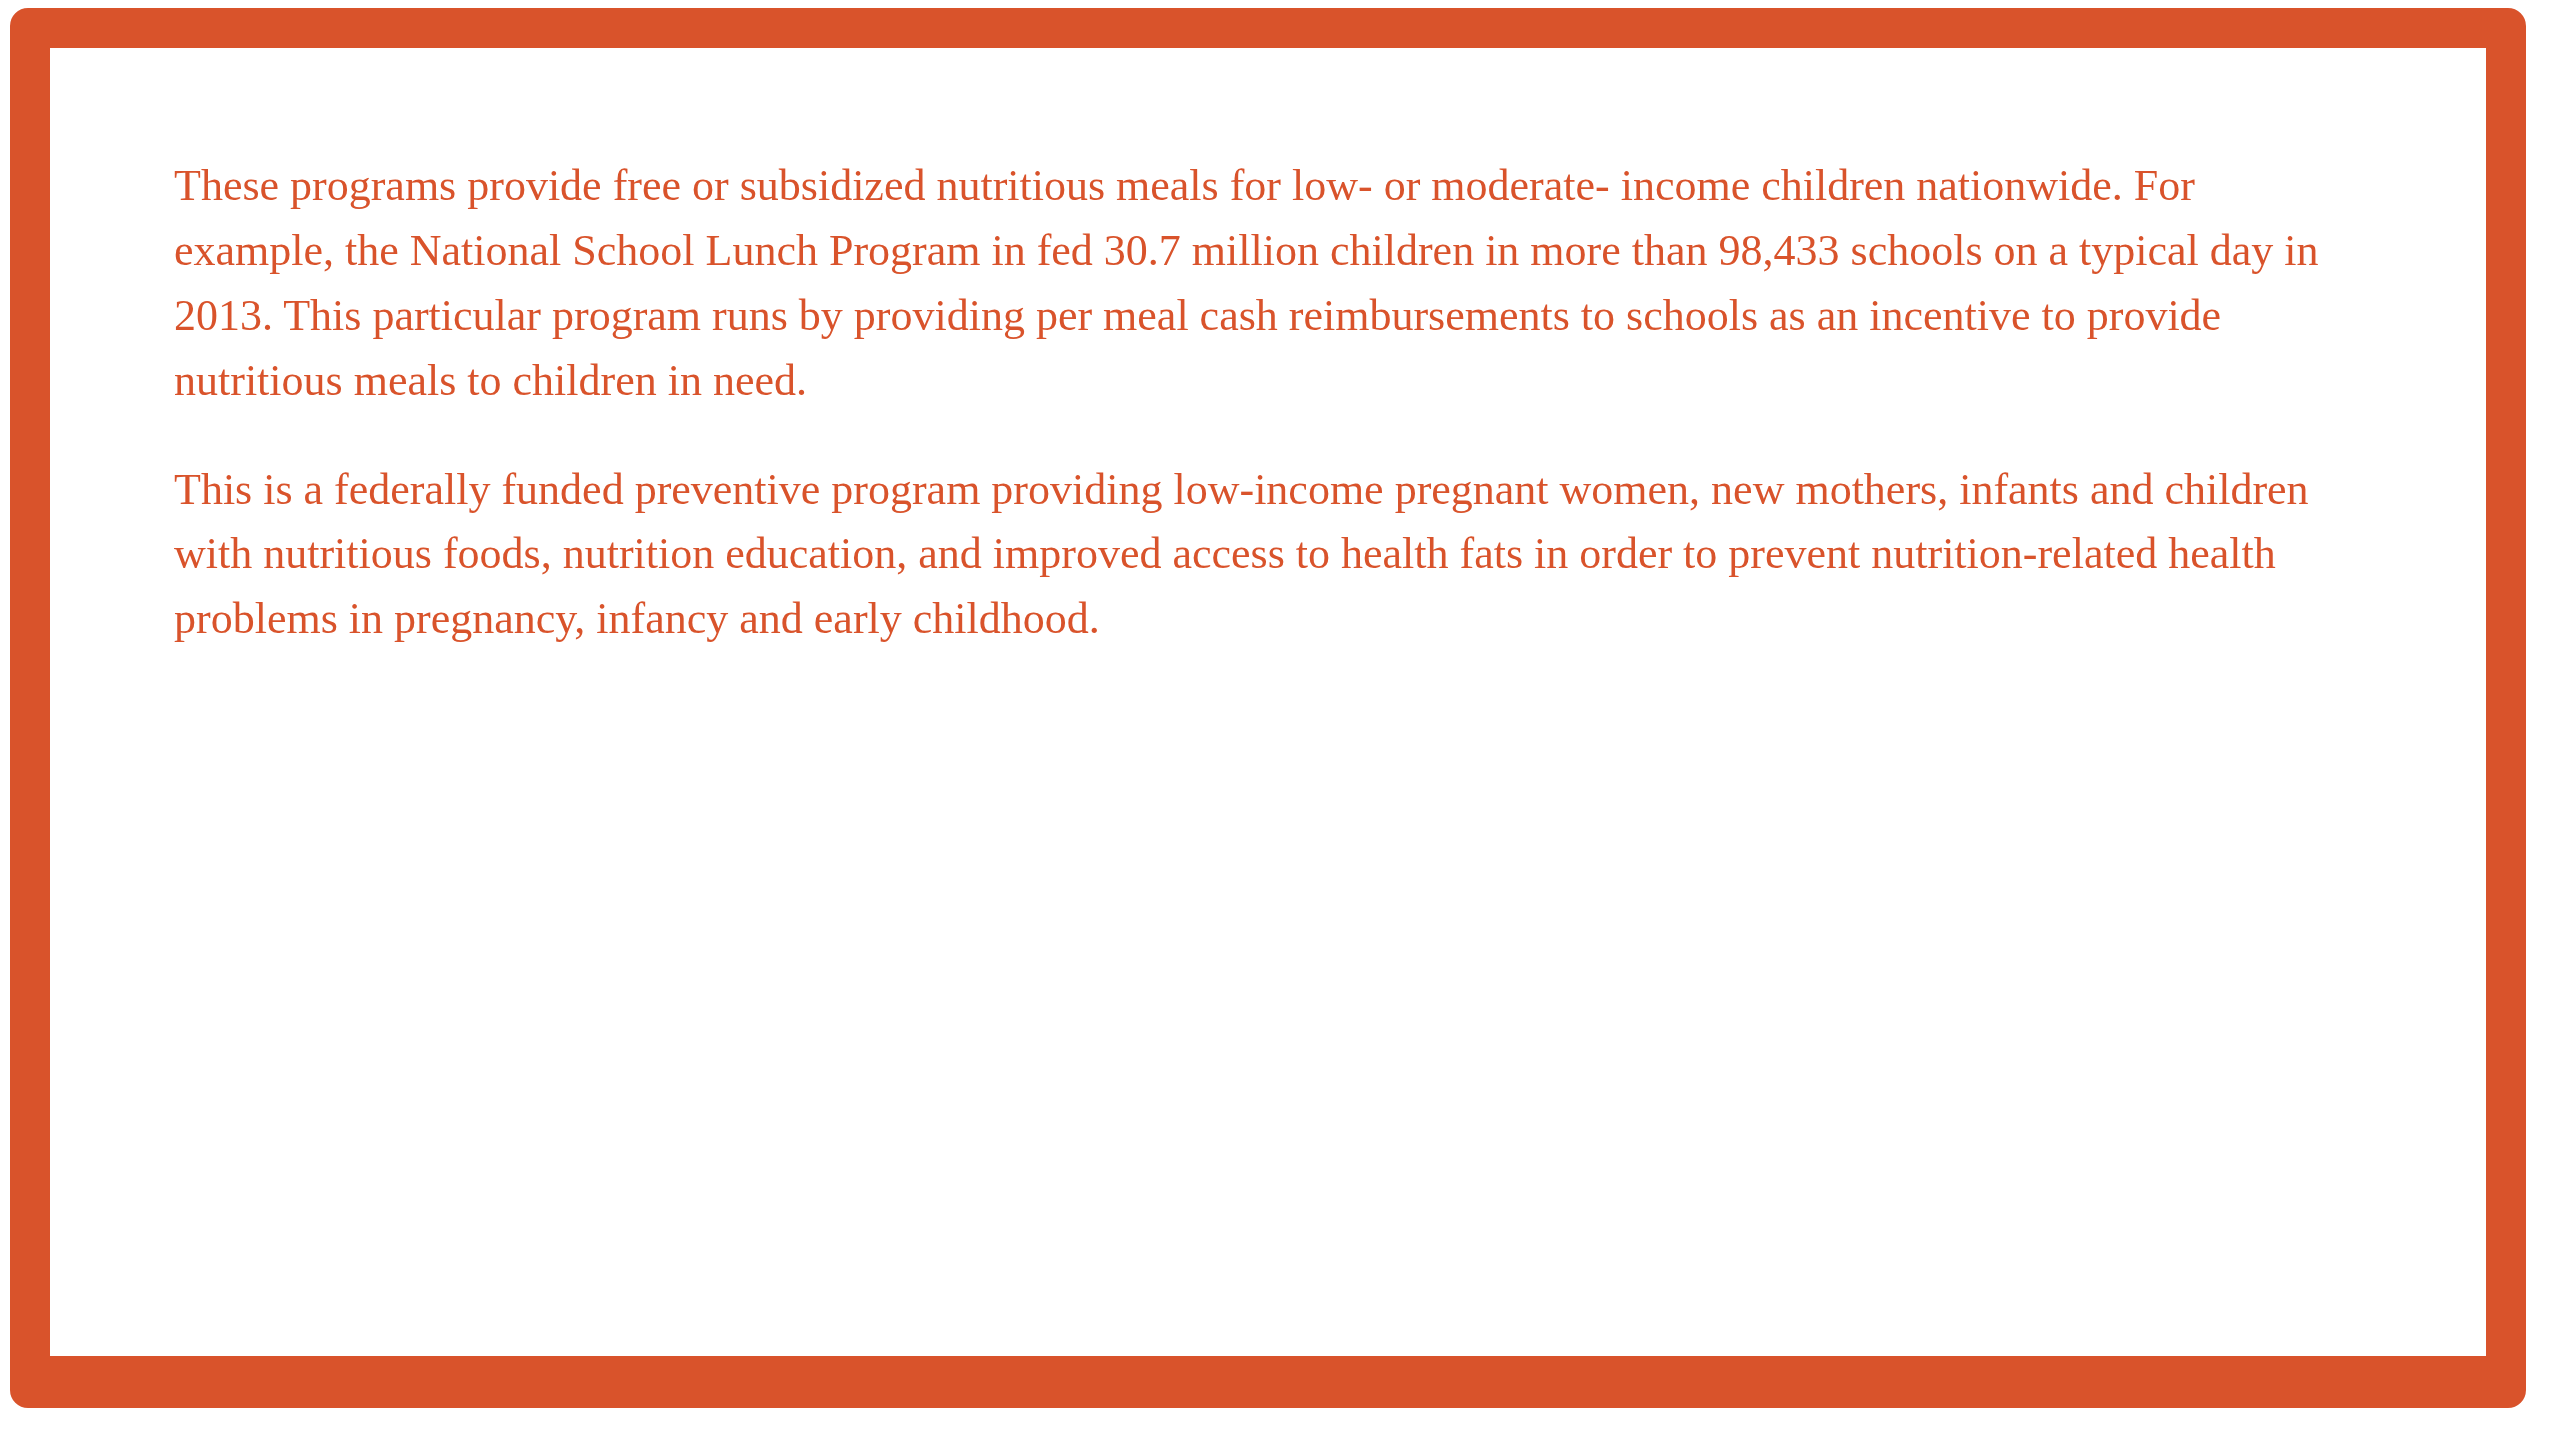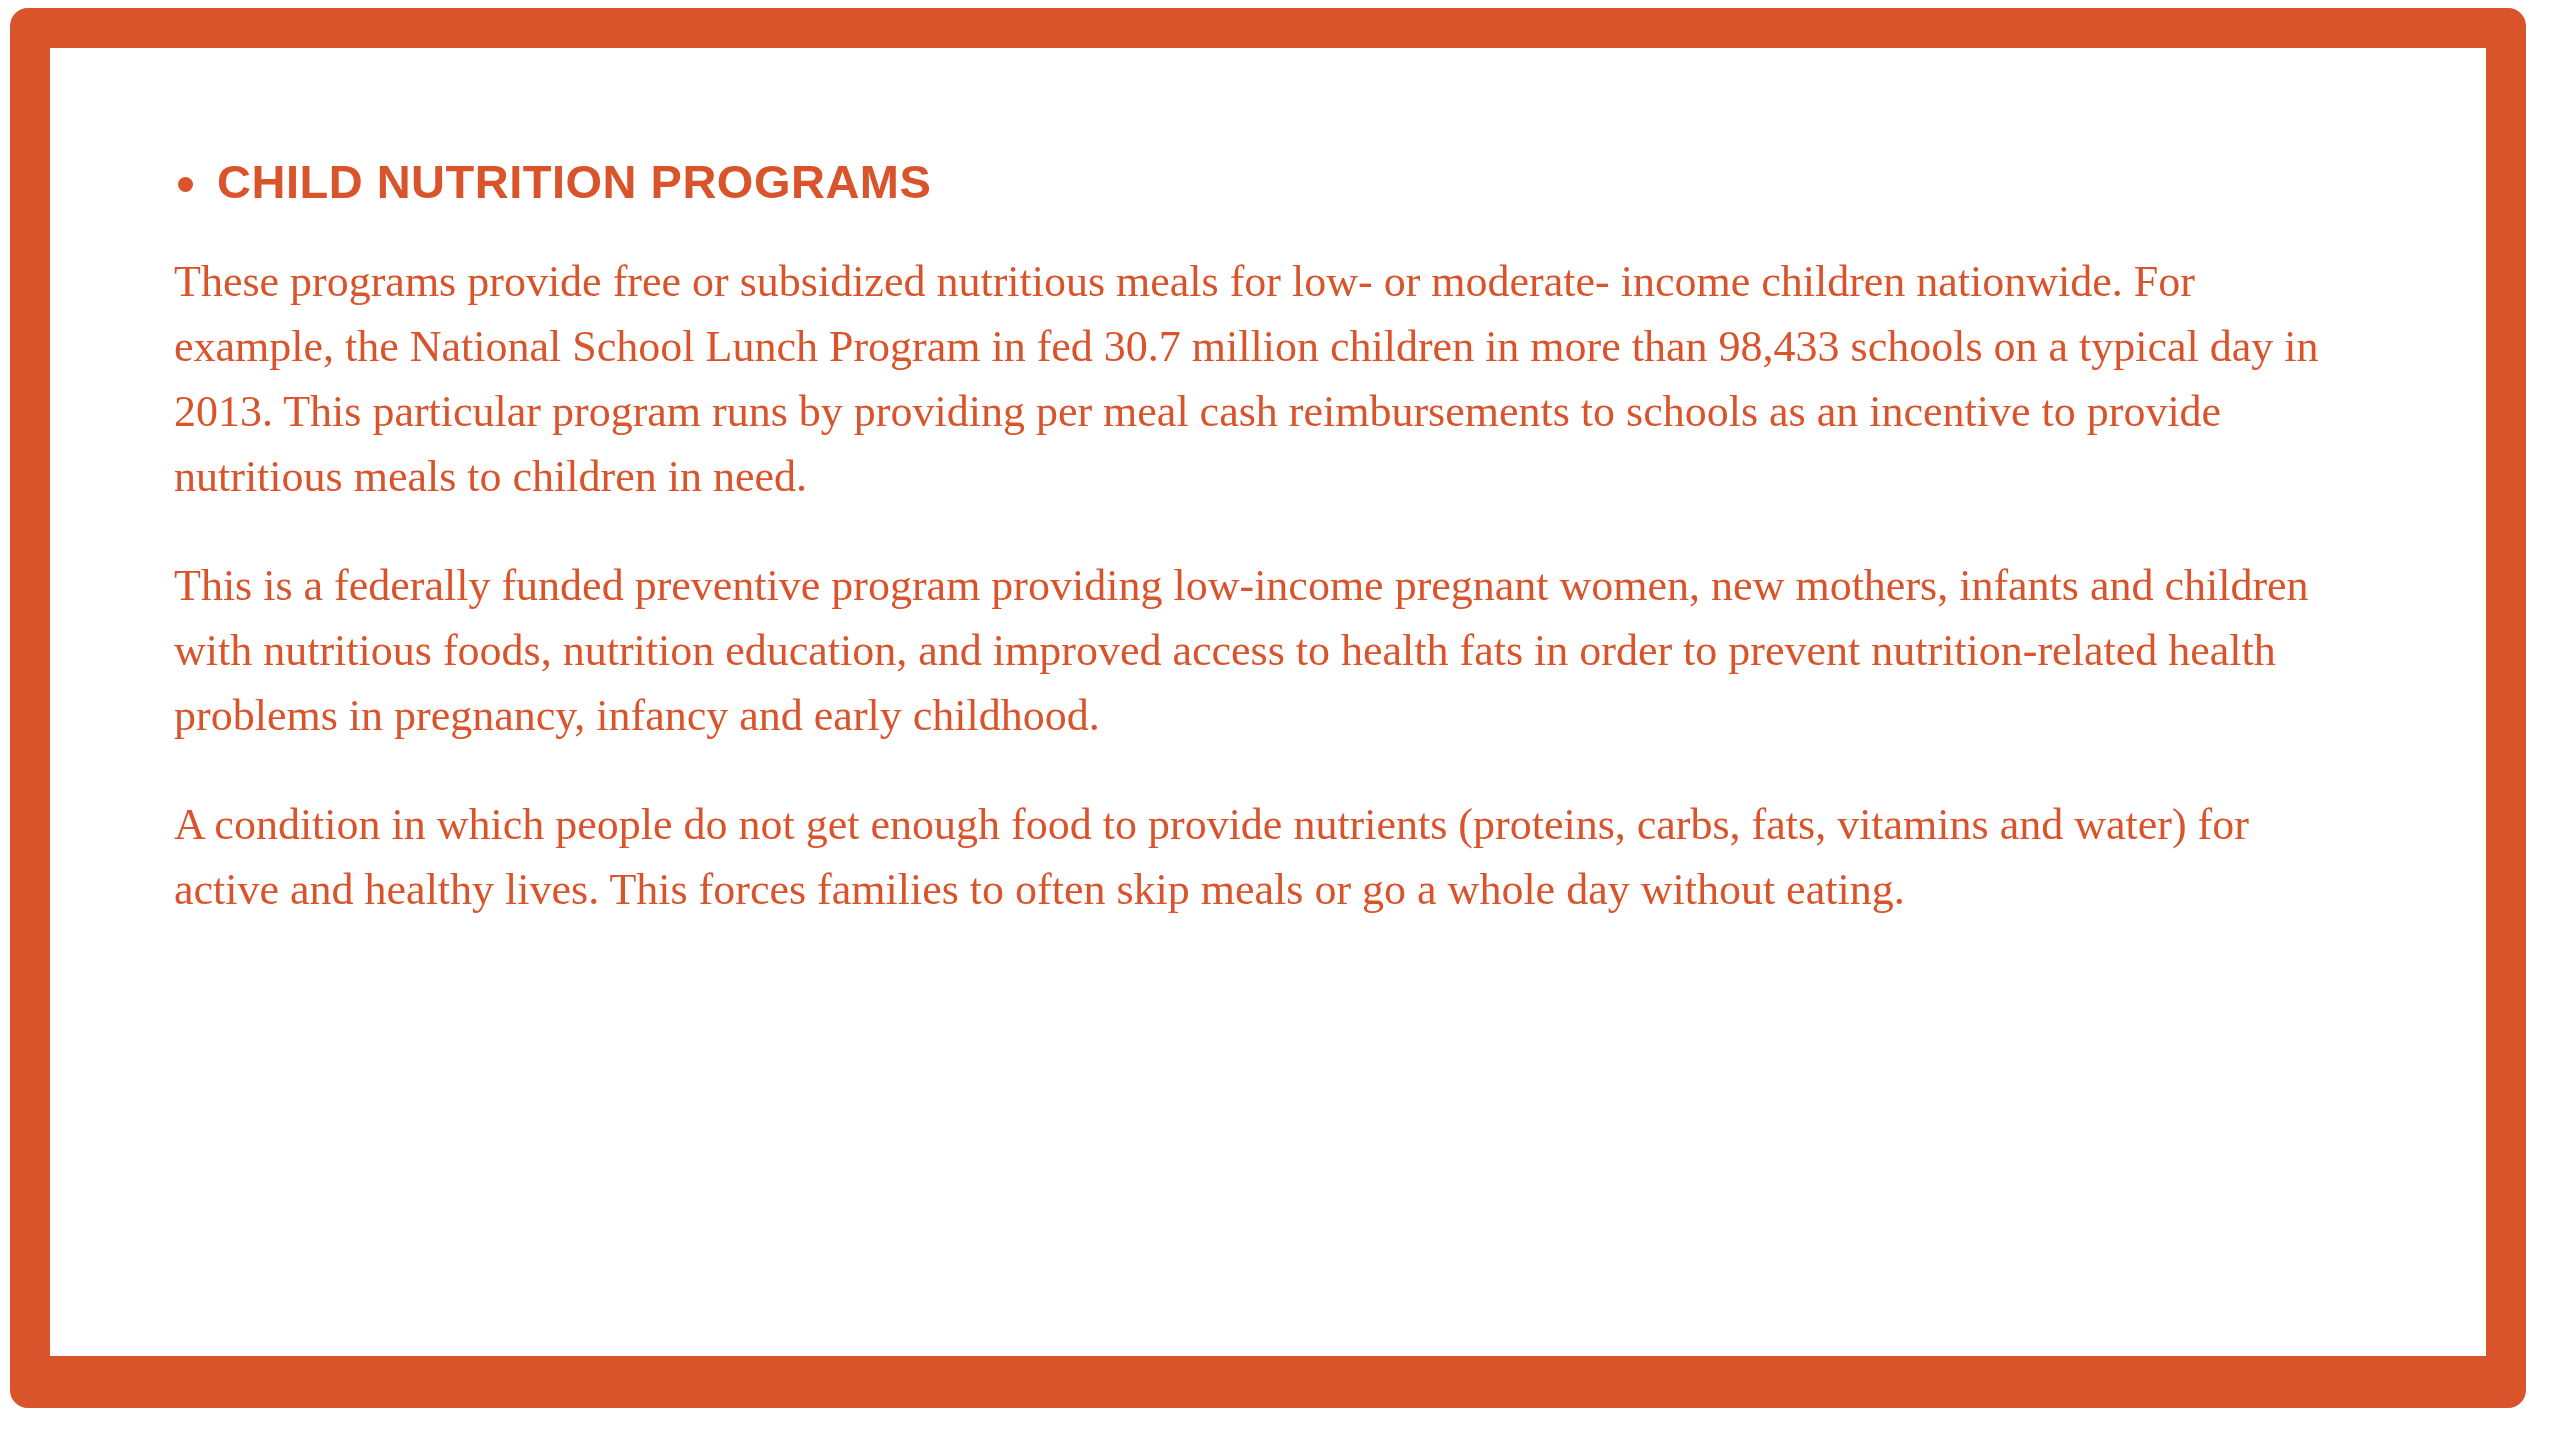--- a/index.html
+++ b/index.html
@@ -72,30 +72,25 @@
   }
 </style>
 </head>
 <body>
 
 <div class="stage">
   <div class="slide-frame">
     <div class="slide-content">
 
       <div class="section">
-        <div class="section-heading">
-          <span class="bullet"></span>
-          <span class="heading-label">CHILD NUTRITION PROGRAMS</span>
-        </div>
         <p class="section-body">These programs provide free or subsidized nutritious meals for low- or moderate- income children nationwide. For example, the National School Lunch Program in fed 30.7 million children in more than 98,433 schools on a typical day in 2013. This particular program runs by providing per meal cash reimbursements to schools as an incentive to provide nutritious meals to children in need.</p>
       </div>
 
       <div class="section">
         <p class="section-body">This is a federally funded preventive program providing low-income pregnant women, new mothers, infants and children with nutritious foods, nutrition education, and improved access to health fats in order to prevent nutrition-related health problems in pregnancy, infancy and early childhood.</p>
       </div>
 
       <div class="section">
-        <p class="section-body">A condition in which people do not get enough food to provide nutrients (proteins, carbs, fats, vitamins and water) for active and healthy lives. This forces families to often skip meals or go a whole day without eating.</p>
       </div>
 
     </div>
   </div>
 </div>
 
 </body></html>

